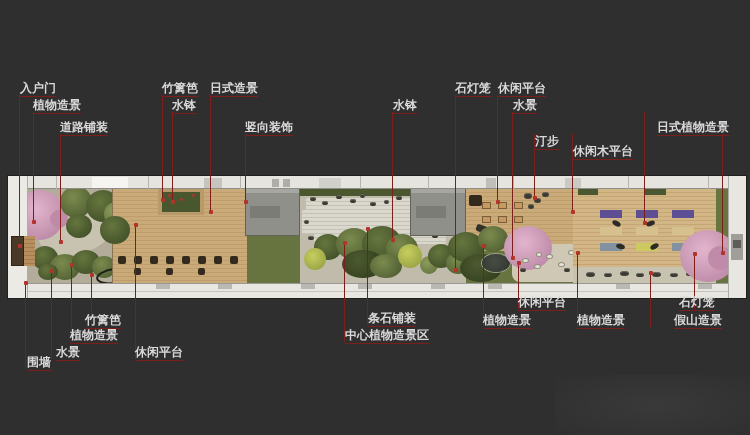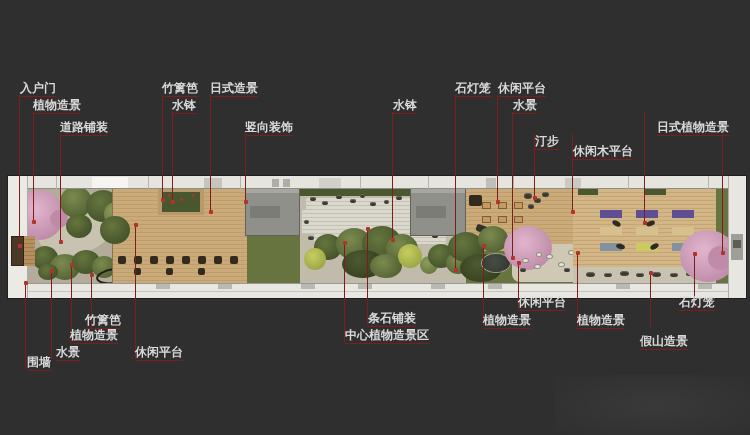--- a/index.html
+++ b/index.html
@@ -302,19 +302,19 @@
       <div class="dot" style="left: 481.5px; top: 243.5px;"></div>
       <span class="ann-label" style="left: 483px; top: 314px;">植物造景</span>
       <div class="leader" style="left: 518px; top: 262px; height: 47px;"></div>
       <div class="dot" style="left: 516.5px; top: 260.5px;"></div>
       <span class="ann-label" style="left: 518px; top: 296px;">休闲平台</span>
       <div class="leader" style="left: 577px; top: 252px; height: 75px;"></div>
       <div class="dot" style="left: 575.5px; top: 250.5px;"></div>
       <span class="ann-label" style="left: 577px; top: 314px;">植物造景</span>
       <div class="leader" style="left: 650px; top: 272px; height: 55px;"></div>
       <div class="dot" style="left: 648.5px; top: 270.5px;"></div>
-      <span class="ann-label" style="left: 640px; top: 314px; margin-top: 21px;">假山造景</span>
+      <span class="ann-label" style="left: 674px; top: 314px;">假山造景</span>
       <div class="leader" style="left: 694px; top: 253px; height: 56px;"></div>
       <div class="dot" style="left: 692.5px; top: 251.5px;"></div>
       <span class="ann-label" style="left: 679px; top: 296px;">石灯笼</span>
     </div>
 
 </div>
 
 </body></html>

